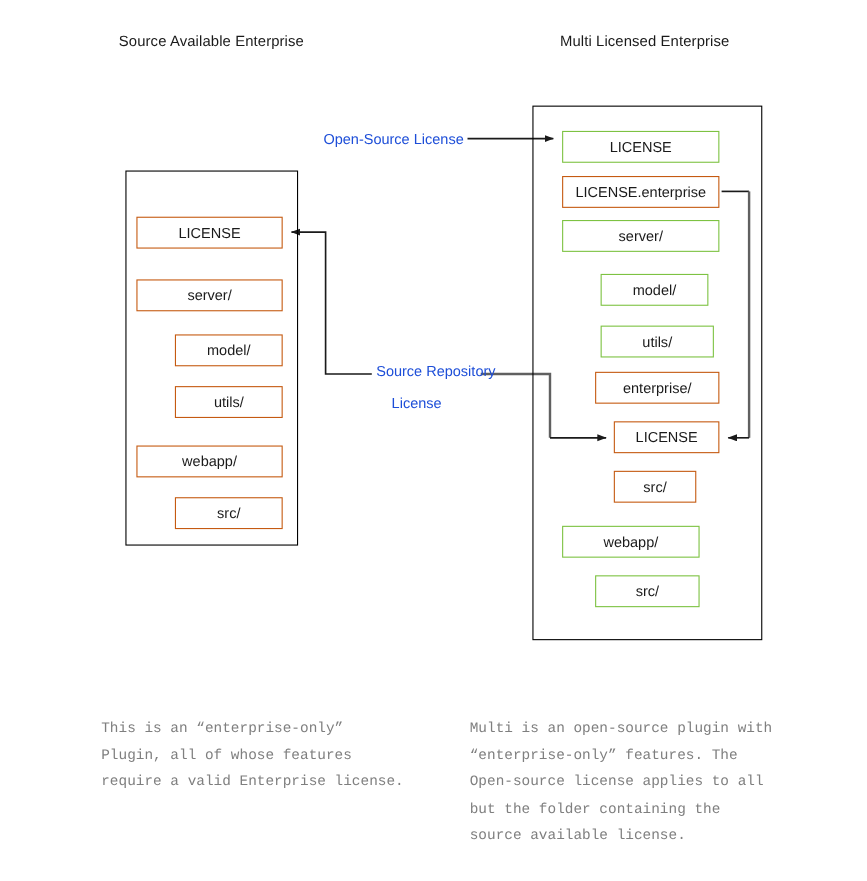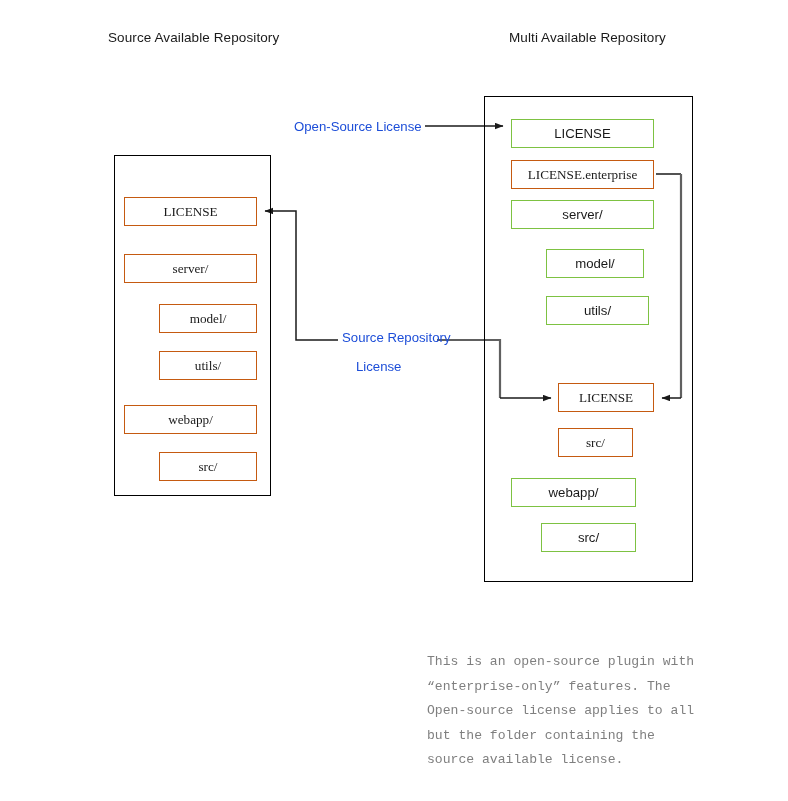--- a/index.html
+++ b/index.html
@@ -44,21 +44,20 @@
     align-items: center;
     justify-content: center;
     text-align: center;
     white-space: nowrap;
   }
   .node.green {
     border-color: #7DC242;
   }
   .node.orange {
     border-color: #C55A11;
-    font-family: Liberation Serif, serif;
   }
   .edge-label {
     position: absolute;
     font-size: 13.2px;
     color: #1d4ed8;
     white-space: nowrap;
   }
   .caption {
     position: absolute;
     font-family: "Liberation Mono", "DejaVu Sans Mono", monospace;
@@ -96,47 +95,51 @@
     <path d="M 338 340 L 296 340 L 296 211 L 265 211" fill="none" stroke="#1a1a1a" stroke-width="1.5" marker-end="url(#arrowBlackL)"></path>
 
     <path d="M 437 340 L 500 340 L 500 398" fill="none" stroke="#606060" stroke-width="2.2"></path>
     <path d="M 500 398 L 551 398" fill="none" stroke="#1a1a1a" stroke-width="1.5" marker-end="url(#arrowBlack)"></path>
 
     <path d="M 656 174 L 681 174" fill="none" stroke="#1a1a1a" stroke-width="1.5"></path>
     <path d="M 681 174 L 681 398" fill="none" stroke="#606060" stroke-width="2.2"></path>
     <path d="M 681 398 L 662 398" fill="none" stroke="#1a1a1a" stroke-width="1.5" marker-end="url(#arrowBlack)"></path>
   </svg>
 
-  <div class="title" style="left:108px; top:30px;">Source Available Repository</div>
-  <div class="title" style="left:509px; top:30px;">Multi Available Repository</div>
+  <div class="title" style="left:108px; top:30px;">Source Available Enterprise</div>
+  <div class="title" style="left:509px; top:30px;">Multi Licensed Enterprise</div>
 
   <div class="repo-frame" style="left:114px; top:155px; width:157px; height:341px;"></div>
 
   <div class="repo-frame" style="left:484px; top:96px; width:209px; height:486px;"></div>
 
   <div class="node orange" style="left:124px; top:197px; width:133px; height:29px;">LICENSE</div>
   <div class="node orange" style="left:124px; top:254px; width:133px; height:29px;">server/</div>
   <div class="node orange" style="left:159px; top:304px; width:98px; height:29px;">model/</div>
   <div class="node orange" style="left:159px; top:351px; width:98px; height:29px;">utils/</div>
   <div class="node orange" style="left:124px; top:405px; width:133px; height:29px;">webapp/</div>
   <div class="node orange" style="left:159px; top:452px; width:98px; height:29px;">src/</div>
 
   <div class="node green" style="left:511px; top:119px; width:143px; height:29px;">LICENSE</div>
   <div class="node orange" style="left:511px; top:160px; width:143px; height:29px;">LICENSE.enterprise</div>
   <div class="node green" style="left:511px; top:200px; width:143px; height:29px;">server/</div>
   <div class="node green" style="left:546px; top:249px; width:98px; height:29px;">model/</div>
   <div class="node green" style="left:546px; top:296px; width:103px; height:29px;">utils/</div>
+  <div class="node orange" style="left:541px; top:338px; width:113px; height:29px;">enterprise/</div>
   <div class="node orange" style="left:558px; top:383px; width:96px; height:29px;">LICENSE</div>
   <div class="node orange" style="left:558px; top:428px; width:75px; height:29px;">src/</div>
   <div class="node green" style="left:511px; top:478px; width:125px; height:29px;">webapp/</div>
   <div class="node green" style="left:541px; top:523px; width:95px; height:29px;">src/</div>
 
   <div class="edge-label" style="left:294px; top:119px;">Open-Source License</div>
   <div class="edge-label" style="left:342px; top:330px;">Source Repository</div>
   <div class="edge-label" style="left:356px; top:359px;">License</div>
 
-  <div class="caption" style="left:427px; top:650px; width:290px;">This is an open-source plugin with
+  <div class="caption" style="left:92px; top:650px; width:310px;">This is an “enter­prise-only”
+Plugin, all of whose features
+require a valid Enterprise license.</div>
+  <div class="caption" style="left:427px; top:650px; width:290px;">Multi is an open-source plugin with
 “enter­prise-only” features. The
 Open-source license applies to all
 but the folder containing the
 source available license.</div>
 
 </div>
 
 </body></html>

